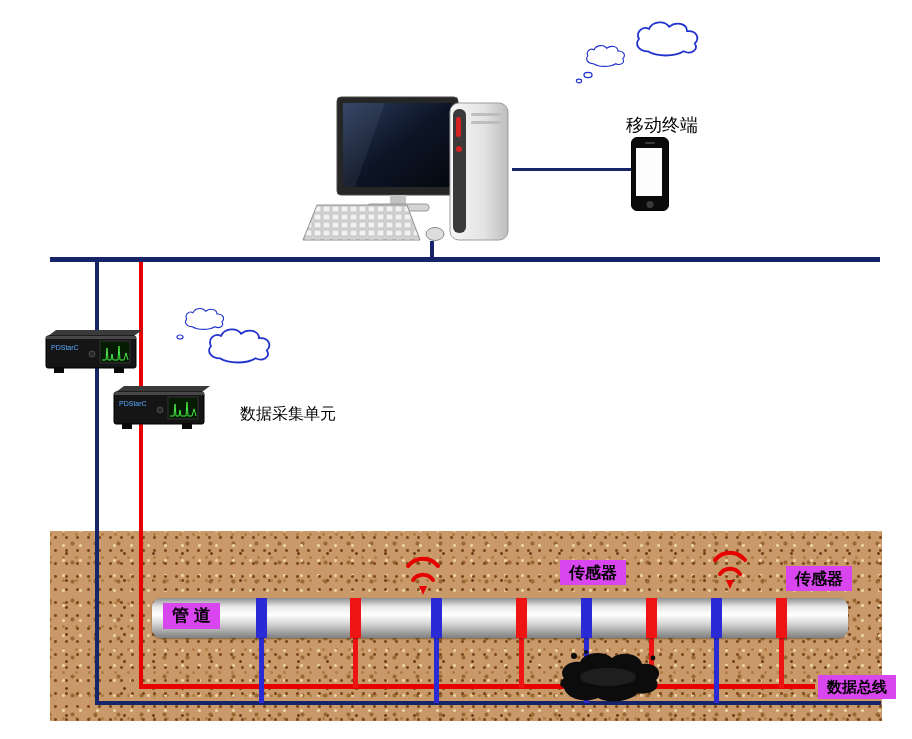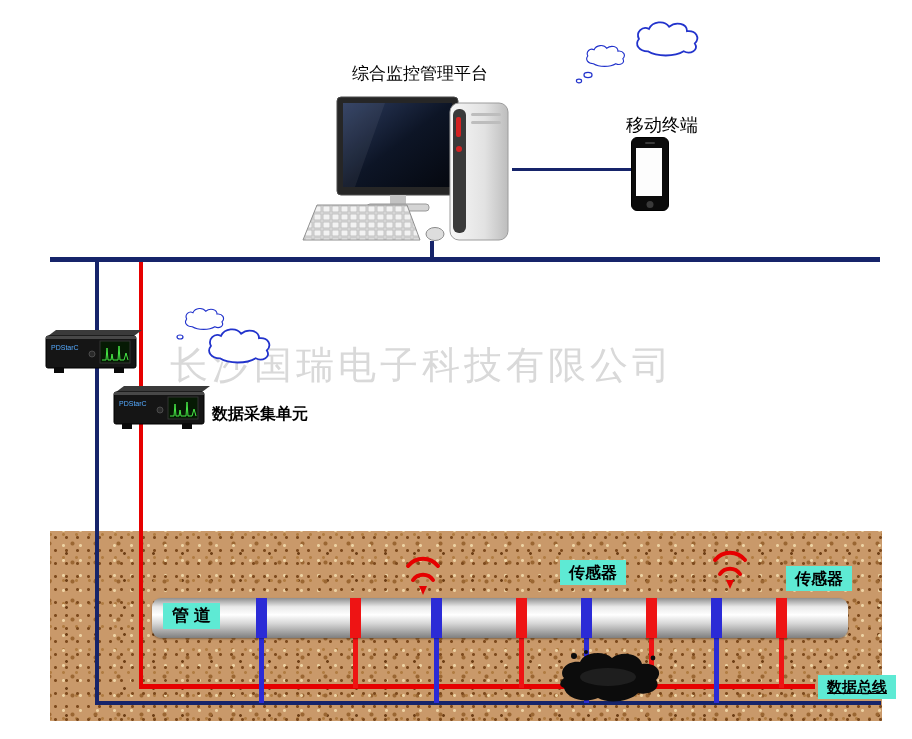--- a/index.html
+++ b/index.html
@@ -3,23 +3,23 @@
 <meta charset="utf-8">
 <style>
   html,body{margin:0;padding:0;background:#fff;}
   #canvas{
     position:relative;width:912px;height:739px;background:#ffffff;
     overflow:hidden;font-family:"Liberation Sans",sans-serif;
   }
   .abs{position:absolute;}
   
   .plain-label{position:absolute;color:#000;white-space:nowrap;z-index:6;}
-  .bold{font-weight:bold;}
+  .bold{font-weight:normal;margin-left:28px;}
   .tag{
-    position:absolute;background:#5eead4;color:#000;font-weight:bold;
+    position:absolute;background:#d946ef;color:#000;font-weight:bold;
     font-size:16px;padding:3px 9px;white-space:nowrap;z-index:6;line-height:1.2;
   }
   .watermark{
     position:absolute;left:170px;top:340px;font-size:38px;letter-spacing:4px;
     color:#d9d9d9;white-space:nowrap;z-index:1;user-select:none;
   }
   
   .line{position:absolute;z-index:2;}
   .navy{background:#16246a;}
   .redline{background:#e60000;}
@@ -80,21 +80,20 @@
         <stop offset="1" stop-color="#05080f"></stop>
       </linearGradient>
       <linearGradient id="towerGrad" x1="0" y1="0" x2="1" y2="0">
         <stop offset="0" stop-color="#f7f7f7"></stop>
         <stop offset="0.6" stop-color="#e2e2e2"></stop>
         <stop offset="1" stop-color="#bdbdbd"></stop>
       </linearGradient>
     </defs>
   </svg>
 
-  <div class="plain-label" style="left:352px;top:62px;font-size:17px;">综合监控管理平台</div>
 
   <svg class="abs z4" style="left:295px;top:85px;" width="230" height="160" viewBox="0 0 230 160">
 
     <g>
       <rect x="42" y="12" width="121" height="98" rx="4" fill="#262626" stroke="#4a4a4a"></rect>
       <rect x="48" y="18" width="109" height="84" fill="url(#screenGrad)"></rect>
       <polygon points="48,18 90,18 60,102 48,102" fill="#ffffff" opacity="0.06"></polygon>
       <rect x="95" y="110" width="16" height="10" fill="#c2c2c2"></rect>
       <rect x="72" y="119" width="62" height="7" rx="3" fill="#d4d4d4" stroke="#999"></rect>
     </g>
@@ -135,21 +134,20 @@
 
   <div class="line navy" style="left:95px;top:262px;width:4px;height:442px;"></div>
   <div class="line redline" style="left:139px;top:262px;width:4px;height:426px;"></div>
 
   <svg class="abs z3" style="left:175px;top:305px;" width="120" height="70" viewBox="0 0 120 70">
     <use href="#cloud" x="8" y="2" width="44" height="24"></use>
     <use href="#cloud" x="30" y="22" width="70" height="38"></use>
     <ellipse cx="5" cy="32" rx="3" ry="2" fill="#fff" stroke="#2233cc" stroke-width="1.2"></ellipse>
   </svg>
 
-  <div class="watermark">长沙国瑞电子科技有限公司</div>
 
   <svg class="abs z4" style="left:44px;top:328px;" width="100" height="52" viewBox="0 0 100 52">
     <polygon points="4,8 12,2 98,2 90,8" fill="#3a3a3a"></polygon>
     <rect x="2" y="8" width="90" height="32" rx="2" fill="#151515" stroke="#000"></rect>
     <rect x="2" y="8" width="90" height="3" fill="#484848"></rect>
     <text x="7" y="22" font-size="7" fill="#55aaff" font-family="Liberation Sans, sans-serif">PDStarC</text>
     <circle cx="48" cy="26" r="3" fill="#2a2a2a" stroke="#555" stroke-width="0.8"></circle>
     <rect x="56" y="13" width="30" height="22" fill="#061a04" stroke="#333"></rect>
     <polyline points="58,32 62,32 63,20 64,32 67,32 68,26 69,32 74,32 75,18 76,32 80,32 82,25 84,32" fill="none" stroke="#46e846" stroke-width="1"></polyline>
     <rect x="10" y="40" width="10" height="5" fill="#0a0a0a"></rect>
@@ -210,15 +208,15 @@
     <path d="M8,30 C2,22 12,12 24,14 C28,4 48,2 56,10 C66,2 84,6 86,16 C100,14 108,24 100,32 C106,40 94,48 82,45 C74,54 52,56 42,50 C28,56 10,50 8,40 C2,38 4,33 8,30 Z" fill="#0c0c0c"></path>
     <ellipse cx="52" cy="29" rx="28" ry="9" fill="#2e2e2e" opacity="0.55"></ellipse>
     <circle cx="18" cy="8" r="3" fill="#0c0c0c"></circle>
     <circle cx="30" cy="4" r="2" fill="#0c0c0c"></circle>
     <circle cx="97" cy="10" r="2.4" fill="#0c0c0c"></circle>
   </svg>
 
   <div class="tag" style="left:163px;top:603px;font-size:17px;text-align:center;">管 道</div>
   <div class="tag" style="left:560px;top:560px;">传感器</div>
   <div class="tag" style="left:786px;top:566px;">传感器</div>
-  <div class="tag" style="left:818px;top:675px;font-size:15px;text-decoration:underline;">数据总线</div>
+  <div class="tag" style="left:818px;top:675px;font-size:15px;">数据总线</div>
 
 </div>
 
 </body></html>

